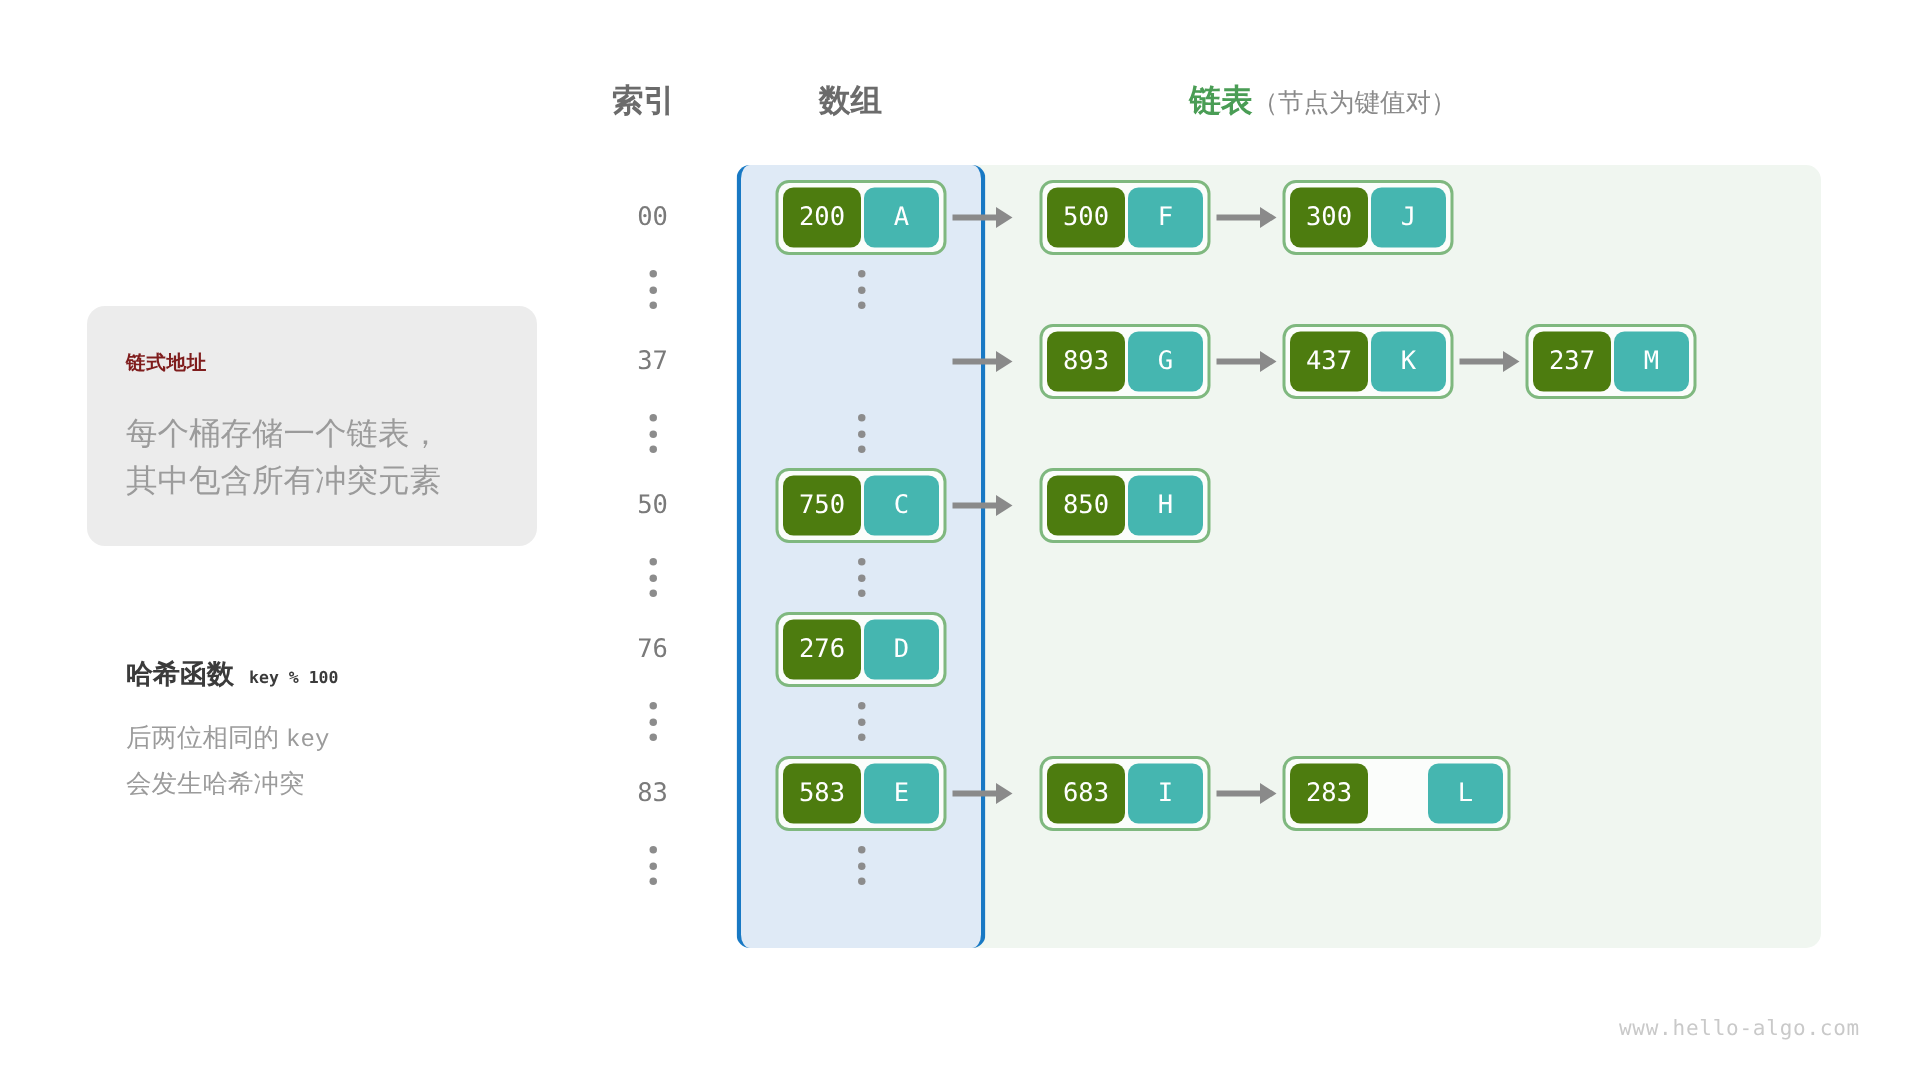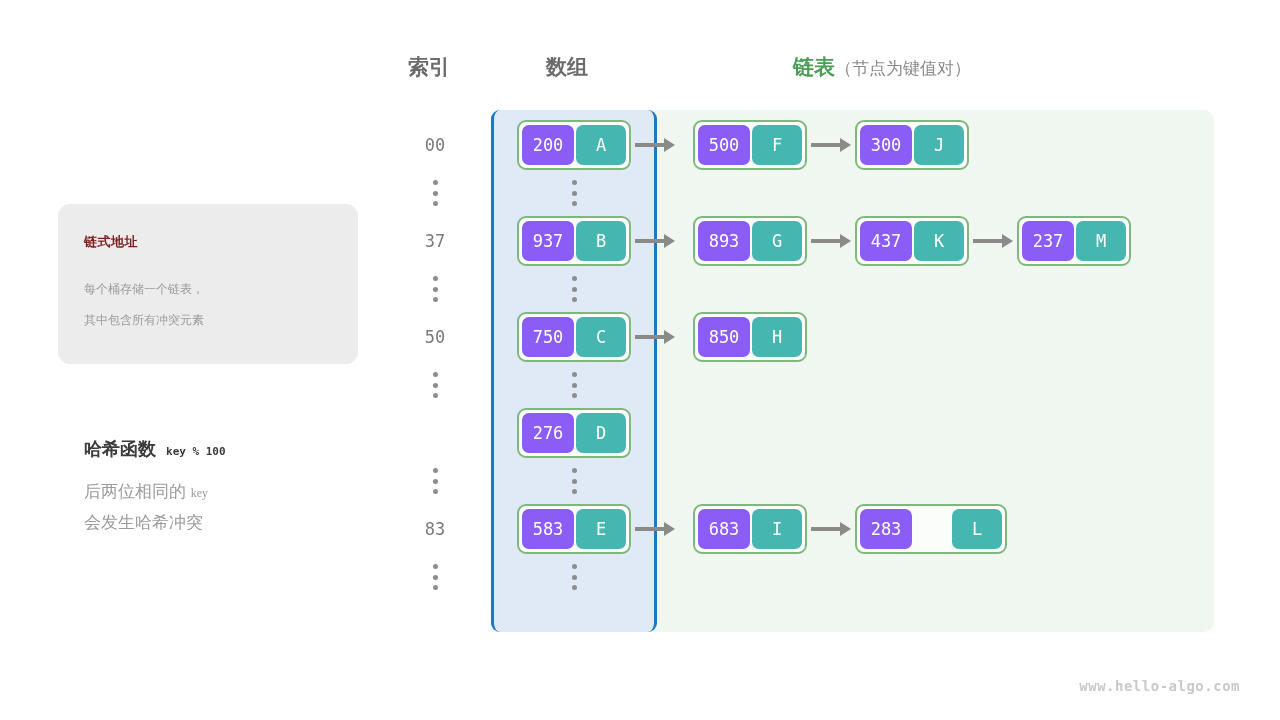--- a/index.html
+++ b/index.html
@@ -49,21 +49,21 @@
     top: 29px;
     font-size: 13px;
     font-weight: bold;
     color: #7f1d1d;
     letter-spacing: 0.5px;
   }
   #info-card-body {
     position: absolute;
     left: 26px;
     top: 70px;
-    font-size: 12px;
+    font-size: 21px;
     color: #9b9b9b;
     line-height: 31px;
     white-space: pre-line;
   }
 
   #hash-title {
     position: absolute;
     left: 84px;
     top: 437px;
     font-size: 18px;
@@ -79,22 +79,22 @@
   #hash-body {
     position: absolute;
     left: 84px;
     top: 477px;
     font-size: 17px;
     color: #9b9b9b;
     line-height: 30px;
     white-space: pre-line;
   }
   #hash-body .mono {
-    font-family: Liberation Serif, serif;
-    font-size: 12px;
+    font-family: Liberation Mono, monospace;
+    font-size: 16px;
   }
 
   
   #diagram {
     position: absolute;
     left: 392px;
     top: 110px;
     width: 822px;
     height: 522px;
   }
@@ -184,21 +184,21 @@
     height: 100%;
     box-sizing: border-box;
     border-radius: 7px;
     display: flex;
     align-items: center;
     justify-content: center;
     color: #ffffff;
     font-family: "DejaVu Sans Mono", "Liberation Mono", monospace;
     font-size: 17px;
   }
-  .node .kbox { width: 52px; background: #8b5cf6; }
+  .node .kbox { width: 52px; background: #4d7c0f; }
   .node .vbox { width: 50px; background: #45b6b0; }
 
   
   .arrow {
     position: absolute;
     top: 26px;
     height: 6px;
   }
   .arrow .shaft {
     position: absolute;
@@ -219,21 +219,20 @@
 
   
   #watermark {
     position: absolute;
     right: 40px;
     bottom: 26px;
     font-family: "DejaVu Sans Mono", "Liberation Mono", monospace;
     font-size: 14px;
     color: #c9c9c9;
     letter-spacing: 0.5px;
-    font-weight: bold;
   }
 </style>
 </head>
 <body>
 
 <div class="hdr" id="hdr-index">索引</div>
 <div class="hdr" id="hdr-array">数组</div>
 <div class="hdr" id="hdr-list"><span class="list-main">链表</span><span class="list-sub">（节点为键值对）</span></div>
 
 <div id="info-card">
@@ -279,24 +278,20 @@
           <i></i>
         </div>
         <div class="dots arr">
           <i></i>
           <i></i>
           <i></i>
         </div>
       </div>
       <div class="row" style="top: 102px;">
         <div class="idx-label">37</div>
-        <div class="node" style="left: 125px;">
-          <div class="kbox">937</div>
-          <div class="vbox">B</div>
-        </div>
         <div class="arrow" style="left: 243px; width: 40px;">
           <div class="shaft" style="width: 30px;"></div>
           <div class="head" style="left: 29px;"></div>
         </div>
         <div class="node" style="left: 301px;">
           <div class="kbox">893</div>
           <div class="vbox">G</div>
         </div>
         <div class="arrow" style="left: 419px; width: 40px;">
           <div class="shaft" style="width: 30px;"></div>
@@ -348,20 +343,21 @@
           <i></i>
           <i></i>
         </div>
         <div class="dots arr">
           <i></i>
           <i></i>
           <i></i>
         </div>
       </div>
       <div class="row" style="top: 294px;">
+        <div class="idx-label">76</div>
         <div class="node" style="left: 125px;">
           <div class="kbox">276</div>
           <div class="vbox">D</div>
         </div>
       </div>
       <div class="ell-row" style="top: 352px;">
         <div class="dots idx">
           <i></i>
           <i></i>
           <i></i>

